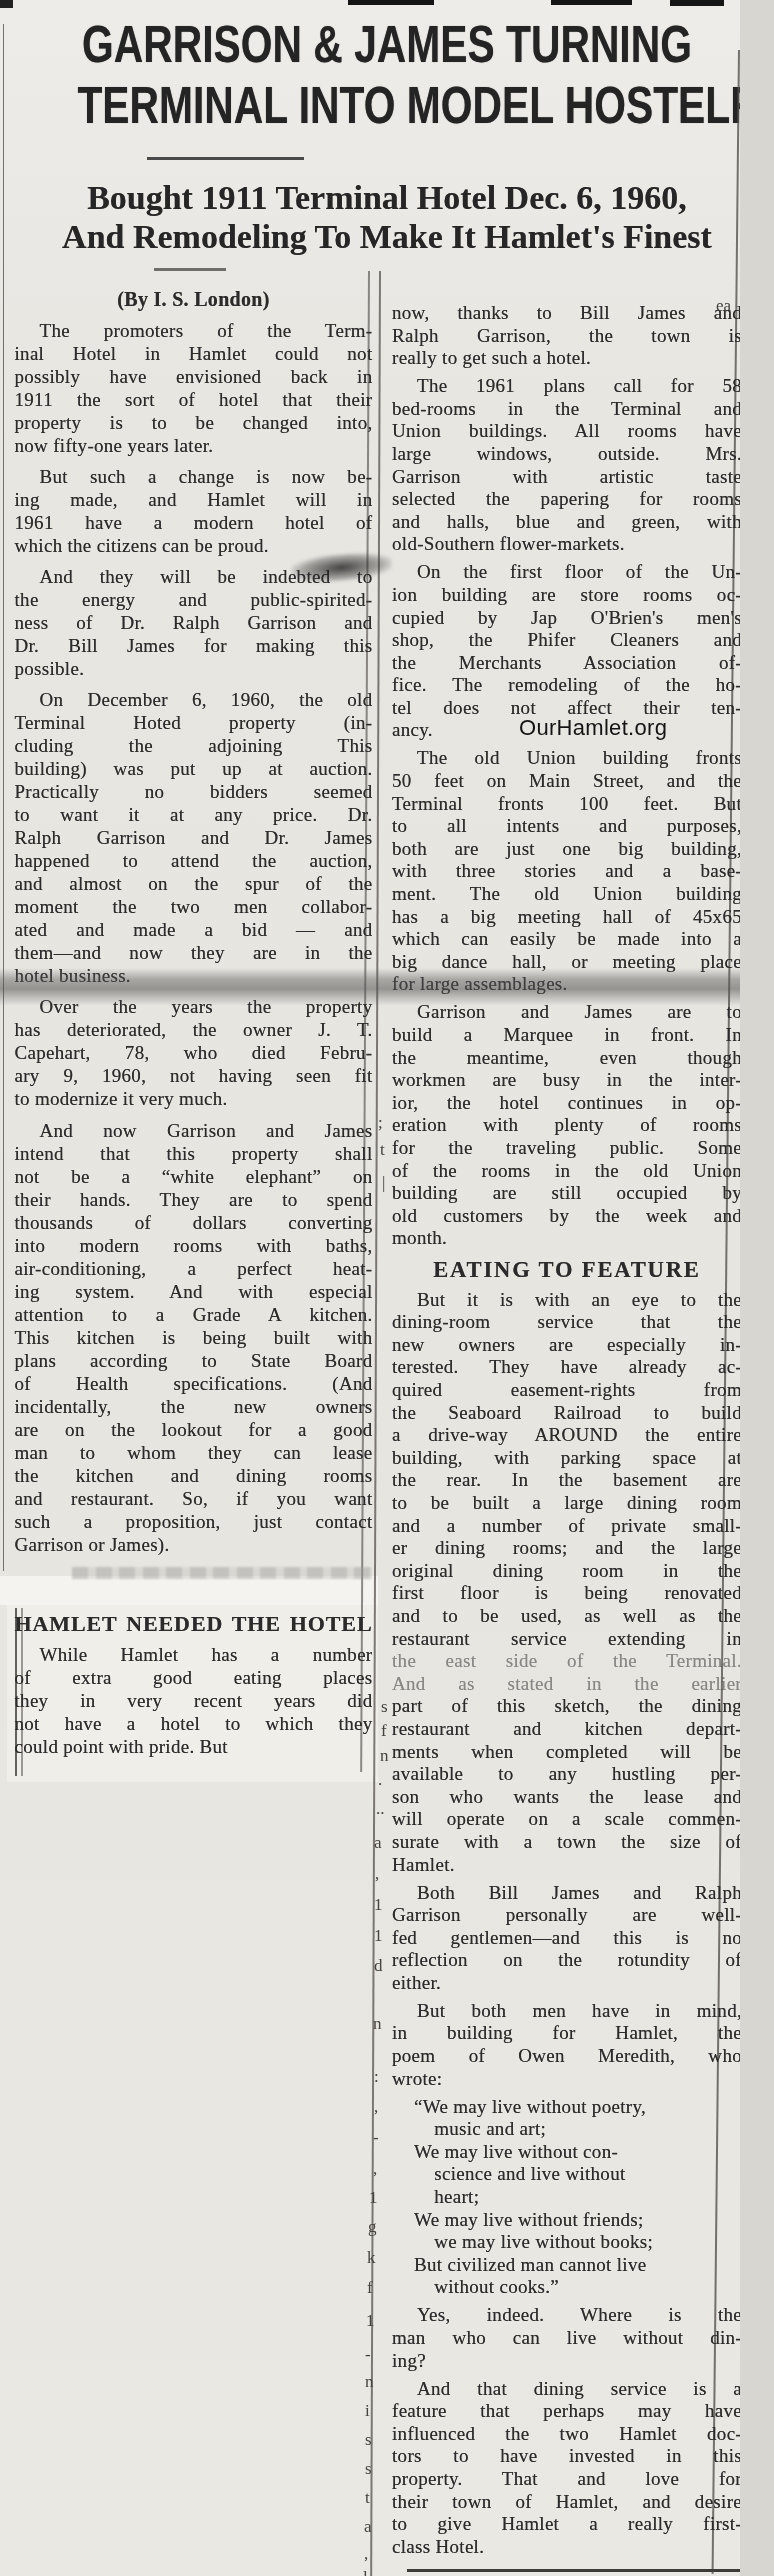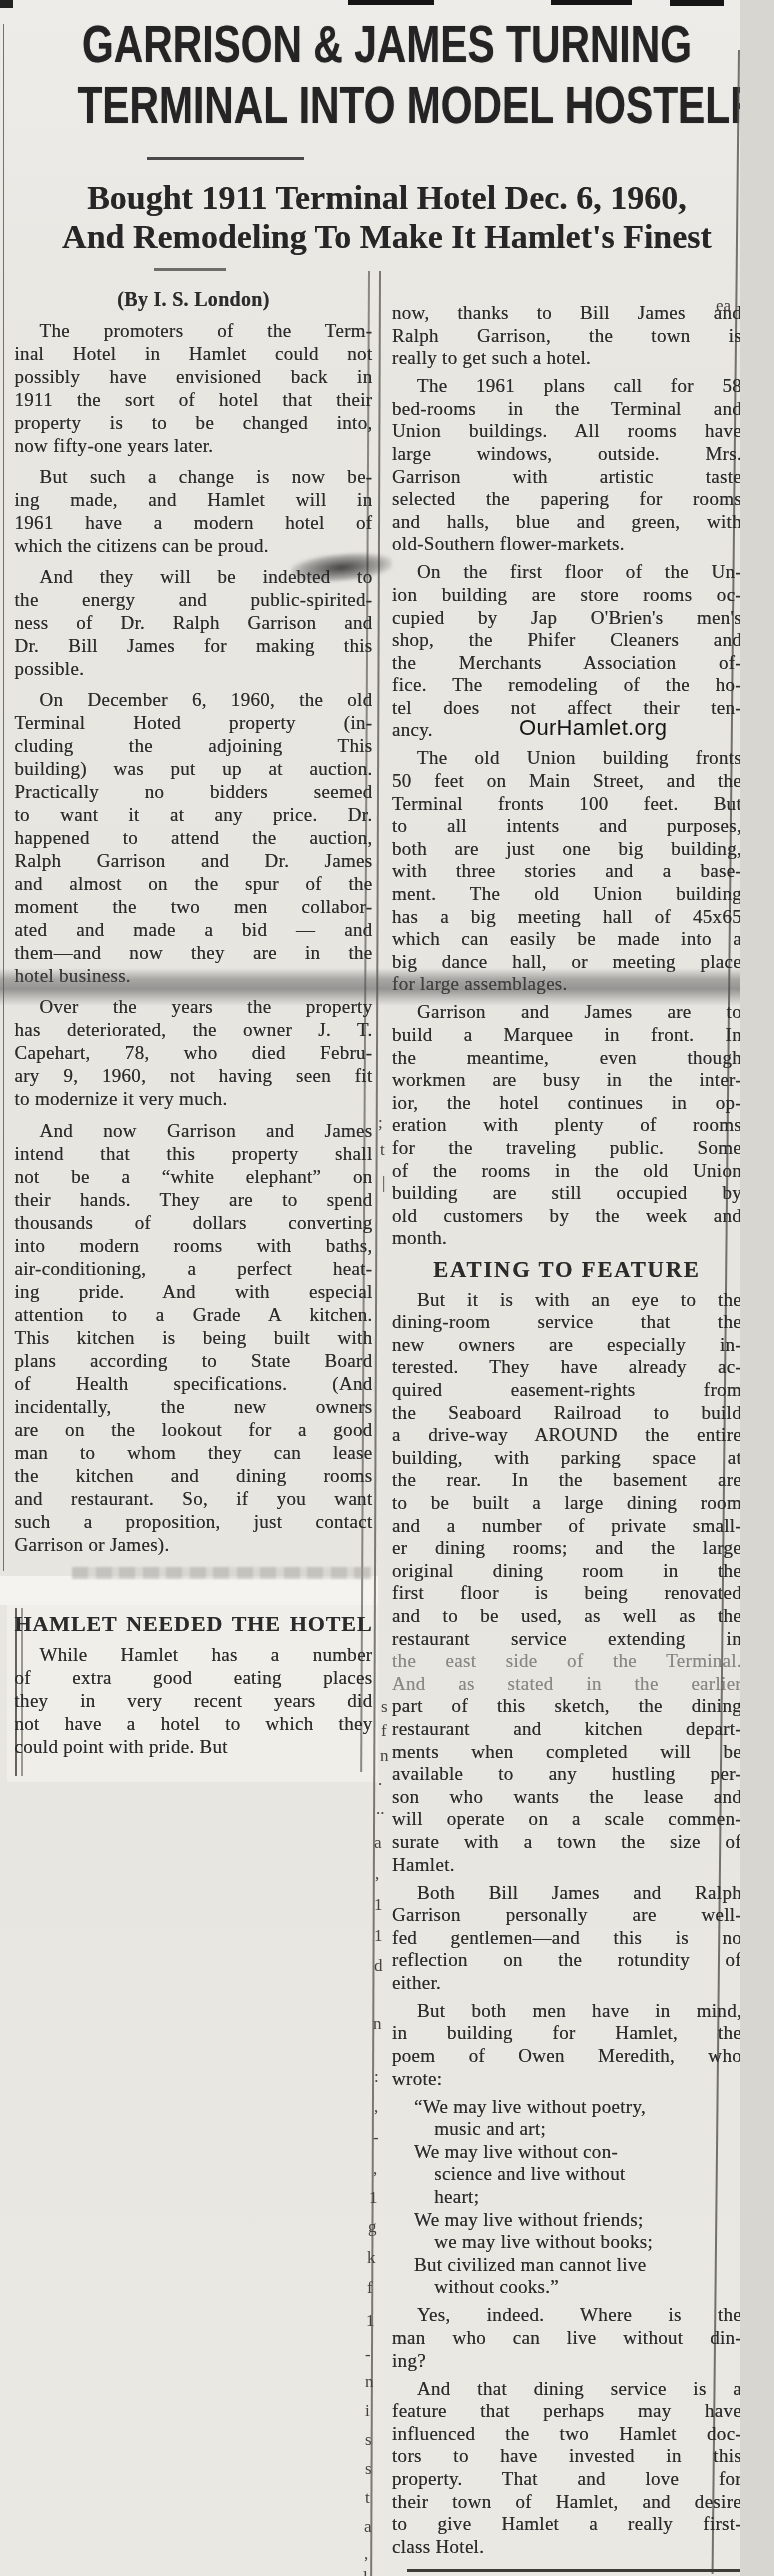--- a/index.html
+++ b/index.html
@@ -154,24 +154,24 @@
           <div class="line">Terminal Hoted property (in-</div>
 
           <div class="line">cluding the adjoining This</div>
 
           <div class="line">building) was put up at auction.</div>
 
           <div class="line">Practically no bidders seemed</div>
 
           <div class="line">to want it at any price. Dr.</div>
 
+          <div class="line">Ralph Garrison and Dr. James</div>
+
           <div class="line">happened to attend the auction,</div>
 
-          <div class="line">Ralph Garrison and Dr. James</div>
-
           <div class="line">and almost on the spur of the</div>
 
           <div class="line">moment the two men collabor-</div>
 
           <div class="line">ated and made a bid — and</div>
 
 
           <div class="line">them—and now they are in the</div>
 
           <div class="line">hotel business.</div>
@@ -199,21 +199,21 @@
           <div class="line">not be a “white elephant” on</div>
 
           <div class="line">their hands. They are to spend</div>
 
           <div class="line">thousands of dollars converting</div>
 
           <div class="line">into modern rooms with baths,</div>
 
           <div class="line">air-conditioning, a perfect heat-</div>
 
-          <div class="line">ing pride. And with especial</div>
+          <div class="line">ing system. And with especial</div>
 
           <div class="line">attention to a Grade A kitchen.</div>
 
           <div class="line">This kitchen is being built with</div>
 
           <div class="line">plans according to State Board</div>
 
           <div class="line">of Health specifications. (And</div>
 
           <div class="line">incidentally, the new owners</div>

